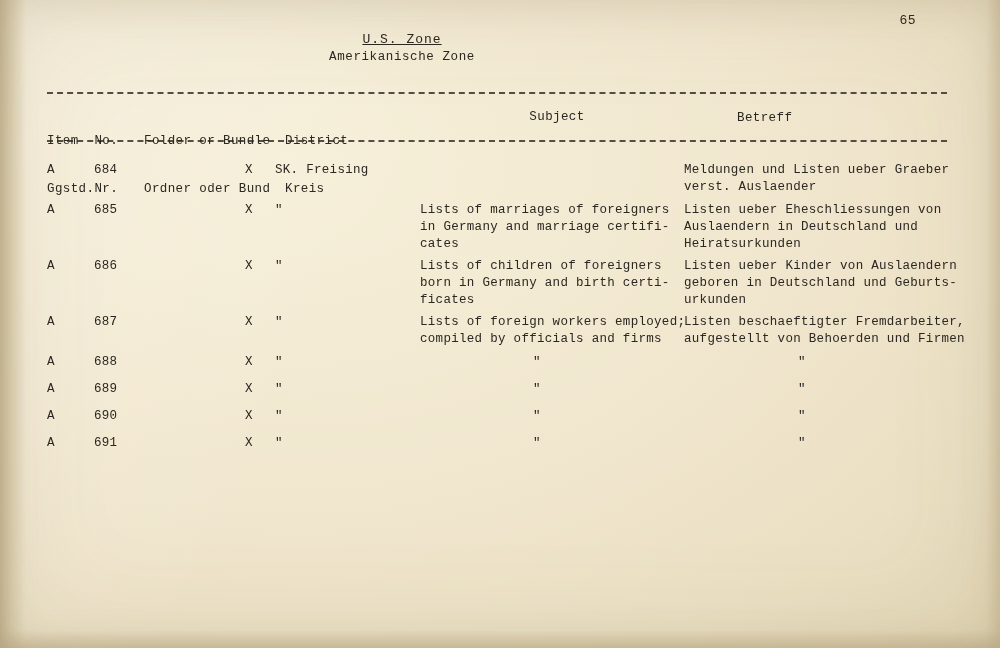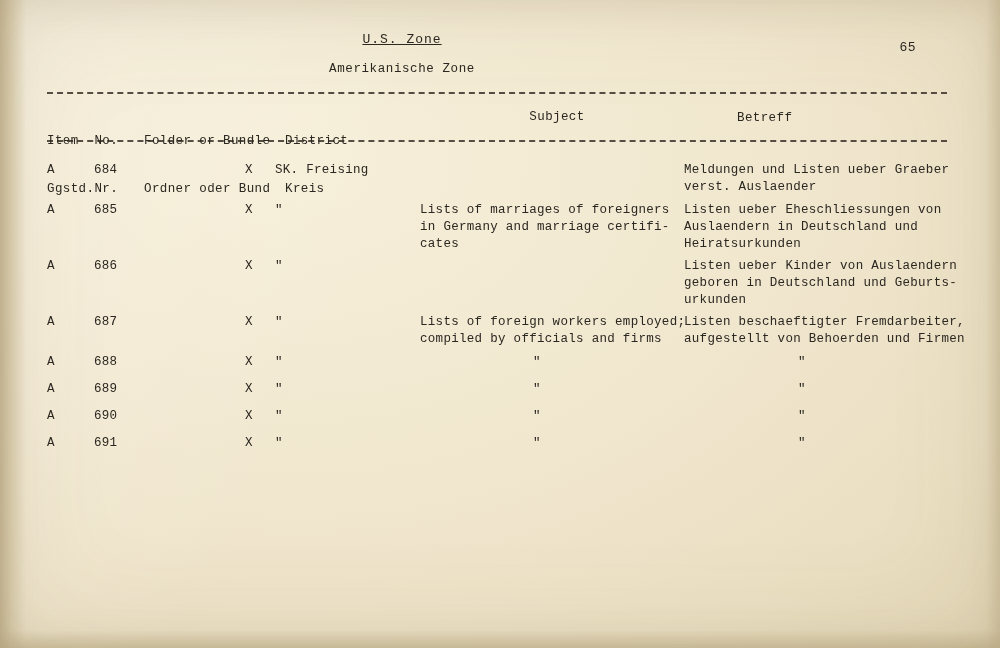--- a/index.html
+++ b/index.html
@@ -49,42 +49,42 @@
   .right-edge {
     position: absolute;
     right: 0; top: 0;
     width: 14px; height: 648px;
     background: linear-gradient(270deg, #cdbe9b 0%, rgba(238,229,203,0) 100%);
     opacity: .55;
   }
 
   .page-number {
     position: absolute;
-    top: 40px;
+    top: 13px;
     right: 84px;
     font-size: 13px;
     letter-spacing: .5px;
   }
 
   .heading {
     position: absolute;
     top: 32px;
     left: 0;
     width: 804px;
     text-align: center;
   }
   .heading .line1 {
     font-size: 13px;
     letter-spacing: 1px;
     text-decoration: underline;
   }
   .heading .line2 {
     font-size: 12.5px;
     letter-spacing: .6px;
-    margin-top: 15px;
+    margin-top: 3px;
   }
 
   .rule {
     position: absolute;
     left: 47px;
     width: 900px;
     height: 0;
     border-top: 2px dashed #3a332a;
     opacity: .85;
   }
@@ -198,20 +198,23 @@
       <div class="c c-betreff">Listen ueber Eheschliessungen von
 Auslaendern in Deutschland und
 Heiratsurkunden</div>
     </div>
 
     <div class="row" style="height:56px;">
       <div class="c c-item">A</div>
       <div class="c c-no">686</div>
       <div class="c c-x">X</div>
       <div class="c c-district">"</div>
+      <div class="c c-subject">Lists of children of foreigners
+born in Germany and birth certi-
+ficates</div>
       <div class="c c-betreff">Listen ueber Kinder von Auslaendern
 geboren in Deutschland und Geburts-
 urkunden</div>
     </div>
 
     <div class="row" style="height:40px;">
       <div class="c c-item">A</div>
       <div class="c c-no">687</div>
       <div class="c c-x">X</div>
       <div class="c c-district">"</div>

